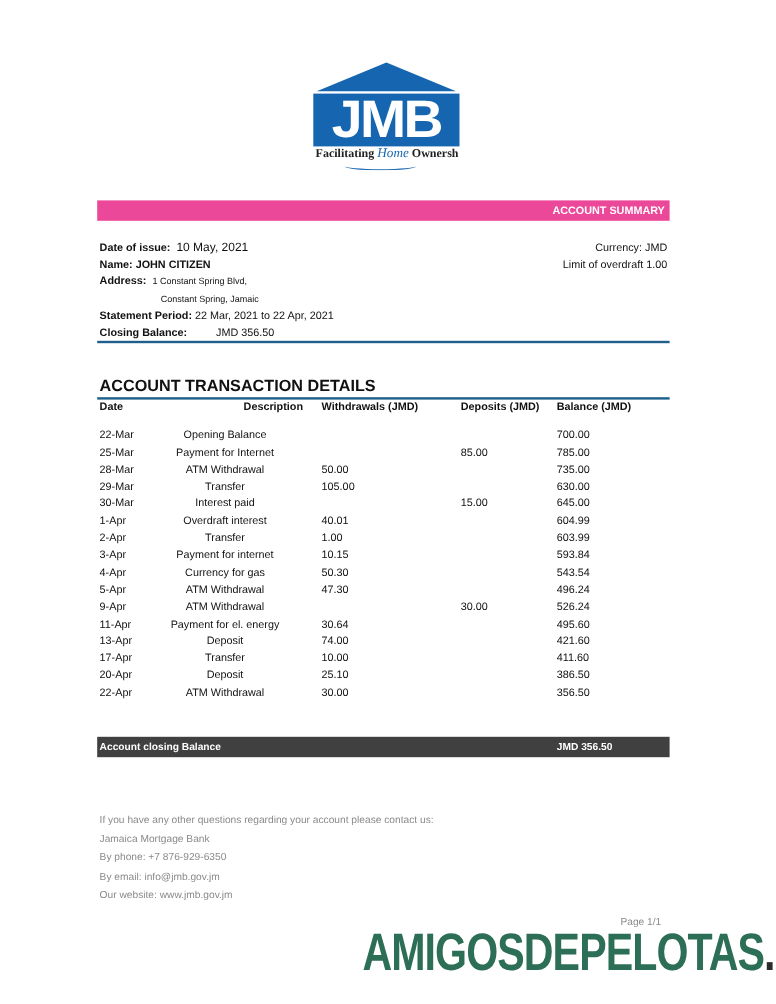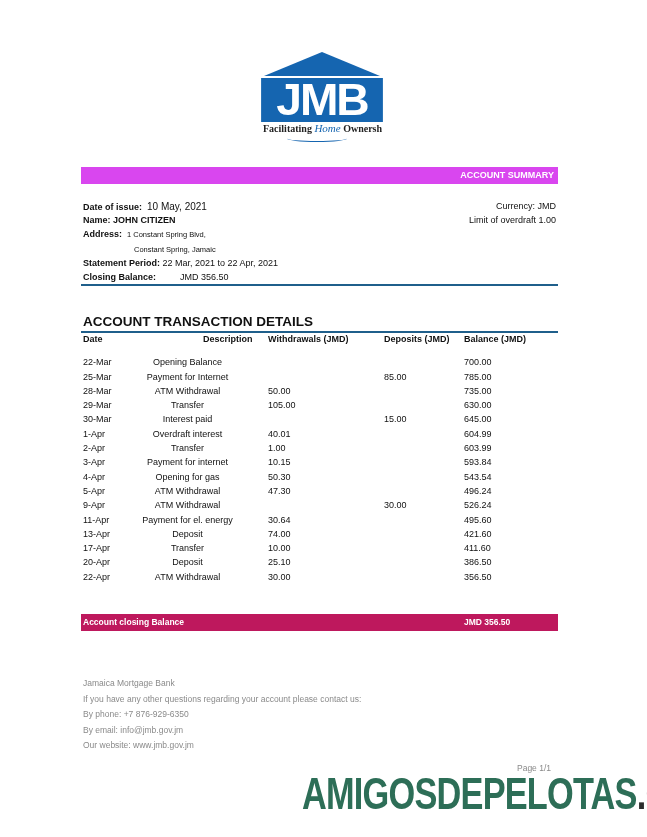--- a/index.html
+++ b/index.html
@@ -4,41 +4,41 @@
 <style>
   html, body { margin: 0; padding: 0; background: #ffffff; }
   body { width: 647px; height: 837px; position: relative; overflow: hidden; font-family: "Liberation Sans", sans-serif; color: #111; }
   .logo { position: absolute; left: 262px; top: 52px; width: 100px; height: 92px; }
   .logo-roof { position: absolute; left: 2px; top: 0; width: 0; height: 0; border-left: 58px solid transparent; border-right: 58px solid transparent; border-bottom: 24px solid #1565b0; }
   .logo-box { position: absolute; left: 2px; top: 26px; width: 116px; height: 44px; background: #1565b0; color: #fff; font-family: "Liberation Sans", sans-serif; font-weight: bold; font-size: 44px; line-height: 44px; text-align: center; letter-spacing: -2px; transform: scaleX(1.05); }
   .logo-tag { position: absolute; left: 1px; top: 70px; width: 130px; font-family: "Liberation Serif", serif; font-size: 10px; font-weight: bold; color: #222; white-space: nowrap; }
   .logo-tag .home { font-style: italic; font-weight: normal; color: #1565b0; font-size: 11px; }
   .logo-swoosh { position: absolute; left: 25px; top: 83px; width: 60px; height: 6px; border-bottom: 1px solid #1565b0; border-radius: 0 0 50% 50%; }
 
-  .summary-bar { position: absolute; left: 81px; top: 167px; width: 477px; height: 17px; background: #d946ef; }
+  .summary-bar { position: absolute; left: 81px; top: 167px; width: 477px; height: 17px; background: #ec4899; }
   .summary-bar span { position: absolute; right: 4px; top: 3px; color: #fff; font-size: 9px; font-weight: bold; }
 
   .info { position: absolute; left: 83px; font-size: 9px; white-space: nowrap; }
   .info b { font-weight: bold; }
   .info .big { font-size: 10px; }
   .info-right { position: absolute; right: 91px; font-size: 9px; text-align: right; white-space: nowrap; }
   .addr { font-size: 7.5px; }
   .rule { position: absolute; left: 81px; width: 477px; height: 2px; background: #1f5f8b; }
 
   .section-title { position: absolute; left: 83px; top: 314px; font-size: 13.5px; font-weight: bold; color: #111; }
   .th { position: absolute; top: 334px; font-size: 9px; font-weight: bold; white-space: nowrap; }
   .row { position: absolute; left: 0; width: 647px; height: 14px; font-size: 9px; }
   .row span { position: absolute; white-space: nowrap; }
   .c-date { left: 83px; }
   .c-desc { left: 130px; width: 115px; text-align: center; }
   .c-wd { left: 268px; }
   .c-dep { left: 384px; }
   .c-bal { left: 464px; }
 
-  .closing-bar { position: absolute; left: 81px; top: 614px; width: 477px; height: 17px; background: #be185d; color: #fff; font-size: 8.5px; font-weight: bold; }
+  .closing-bar { position: absolute; left: 81px; top: 614px; width: 477px; height: 17px; background: #404040; color: #fff; font-size: 8.5px; font-weight: bold; }
   .closing-bar .l { position: absolute; left: 2px; top: 3px; }
   .closing-bar .r { position: absolute; left: 383px; top: 3px; }
 
   .footer { position: absolute; left: 83px; top: 676px; font-size: 8.5px; color: #8a8a8a; line-height: 15.5px; }
   .page-num { position: absolute; left: 517px; top: 763px; font-size: 8.5px; color: #8a8a8a; }
   .watermark { position: absolute; left: 302px; top: 768px; font-family: "Liberation Sans", sans-serif; font-weight: bold; font-size: 44px; line-height: 52px; letter-spacing: -1px; transform: scaleX(0.78); transform-origin: left top; white-space: nowrap; }
   .watermark .g { color: #2d6e57; }
   .watermark .d { color: #2b2b2b; }
 </style>
 </head>
@@ -128,21 +128,21 @@
     </div>
   <div class="row" style="top:457px;">
       <span class="c-date">3-Apr</span>
       <span class="c-desc">Payment for internet</span>
       <span class="c-wd">10.15</span>
       <span class="c-dep"></span>
       <span class="c-bal">593.84</span>
     </div>
   <div class="row" style="top:472px;padding-left:24px;">
       <span class="c-date">4-Apr</span>
-      <span class="c-desc">Opening for gas</span>
+      <span class="c-desc">Currency for gas</span>
       <span class="c-wd">50.30</span>
       <span class="c-dep"></span>
       <span class="c-bal">543.54</span>
     </div>
   <div class="row" style="top:486px;">
       <span class="c-date">5-Apr</span>
       <span class="c-desc">ATM Withdrawal</span>
       <span class="c-wd">47.30</span>
       <span class="c-dep"></span>
       <span class="c-bal">496.24</span>
@@ -190,22 +190,22 @@
       <span class="c-bal">356.50</span>
     </div>
 </div>
 
 <div class="closing-bar">
   <span class="l">Account closing Balance</span>
   <span class="r">JMD 356.50</span>
 </div>
 
 <div class="footer">
+  <div>If you have any other questions regarding your account please contact us:</div>
   <div>Jamaica Mortgage Bank</div>
-  <div>If you have any other questions regarding your account please contact us:</div>
   <div>By phone: +7 876-929-6350</div>
   <div>By email: info@jmb.gov.jm</div>
   <div>Our website: www.jmb.gov.jm</div>
 </div>
 
 <div class="page-num">Page 1/1</div>
 
 <div class="watermark"><span class="g">AMIGOSDEPELOTAS</span><span class="d">.COM</span></div>
 
 </body></html>

